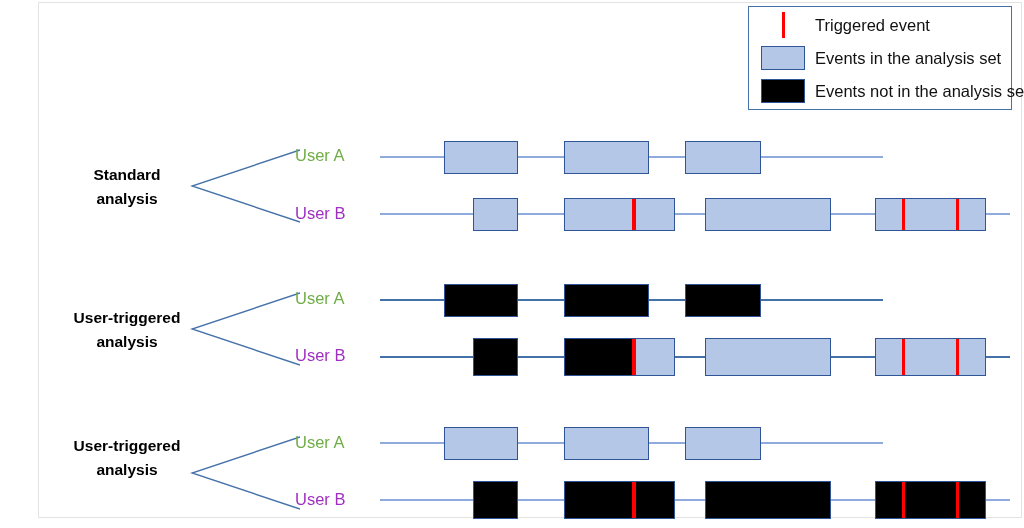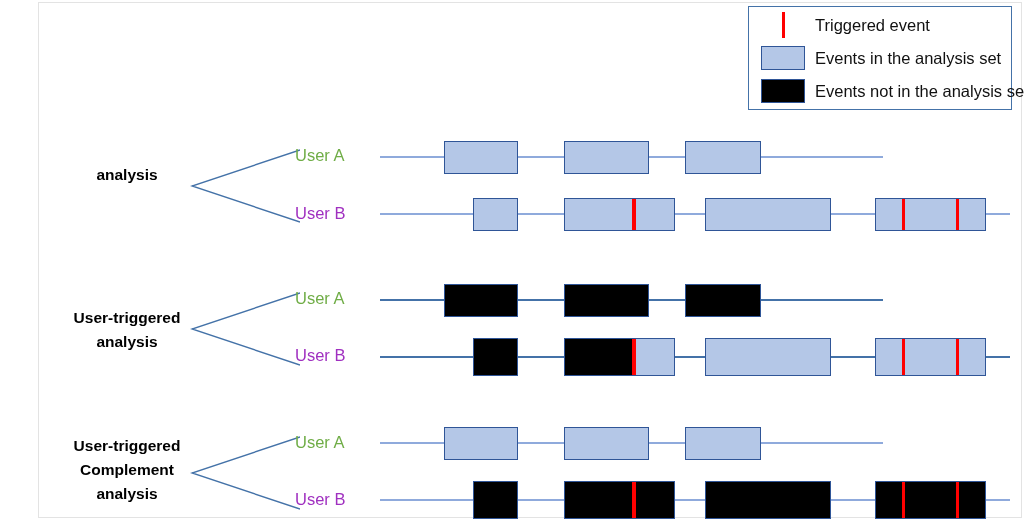--- a/index.html
+++ b/index.html
@@ -166,41 +166,41 @@
     </div>
     <div class="legend-row r2">
       <span class="legend-key">
         <span class="key-swatch black"></span>
       </span>
       <span class="legend-label">Events not in the analysis set</span>
     </div>
   </div>
 
   <div class="group-label g0">
+      <div>Standard</div>
       <div>analysis</div>
     </div>
   <div class="bracket b0">
     <svg width="110" height="76" viewBox="0 0 110 76">
       <path d="M 110 2 L 2 38 L 110 74" fill="none" stroke="#4472a8" stroke-width="1.4"></path>
     </svg>
   </div>
 
   <div class="group-label g1">
       <div>User-triggered</div>
       <div>analysis</div>
     </div>
   <div class="bracket b1">
     <svg width="110" height="76" viewBox="0 0 110 76">
       <path d="M 110 2 L 2 38 L 110 74" fill="none" stroke="#4472a8" stroke-width="1.4"></path>
     </svg>
   </div>
 
   <div class="group-label g2">
       <div>User-triggered</div>
-      <div>Complement</div>
       <div>analysis</div>
     </div>
   <div class="bracket b2">
     <svg width="110" height="76" viewBox="0 0 110 76">
       <path d="M 110 2 L 2 38 L 110 74" fill="none" stroke="#4472a8" stroke-width="1.4"></path>
     </svg>
   </div>
 
   <div id="rows-layer">
       <div class="user-label a" style="left: 295px; top: 146px;">User A</div>

